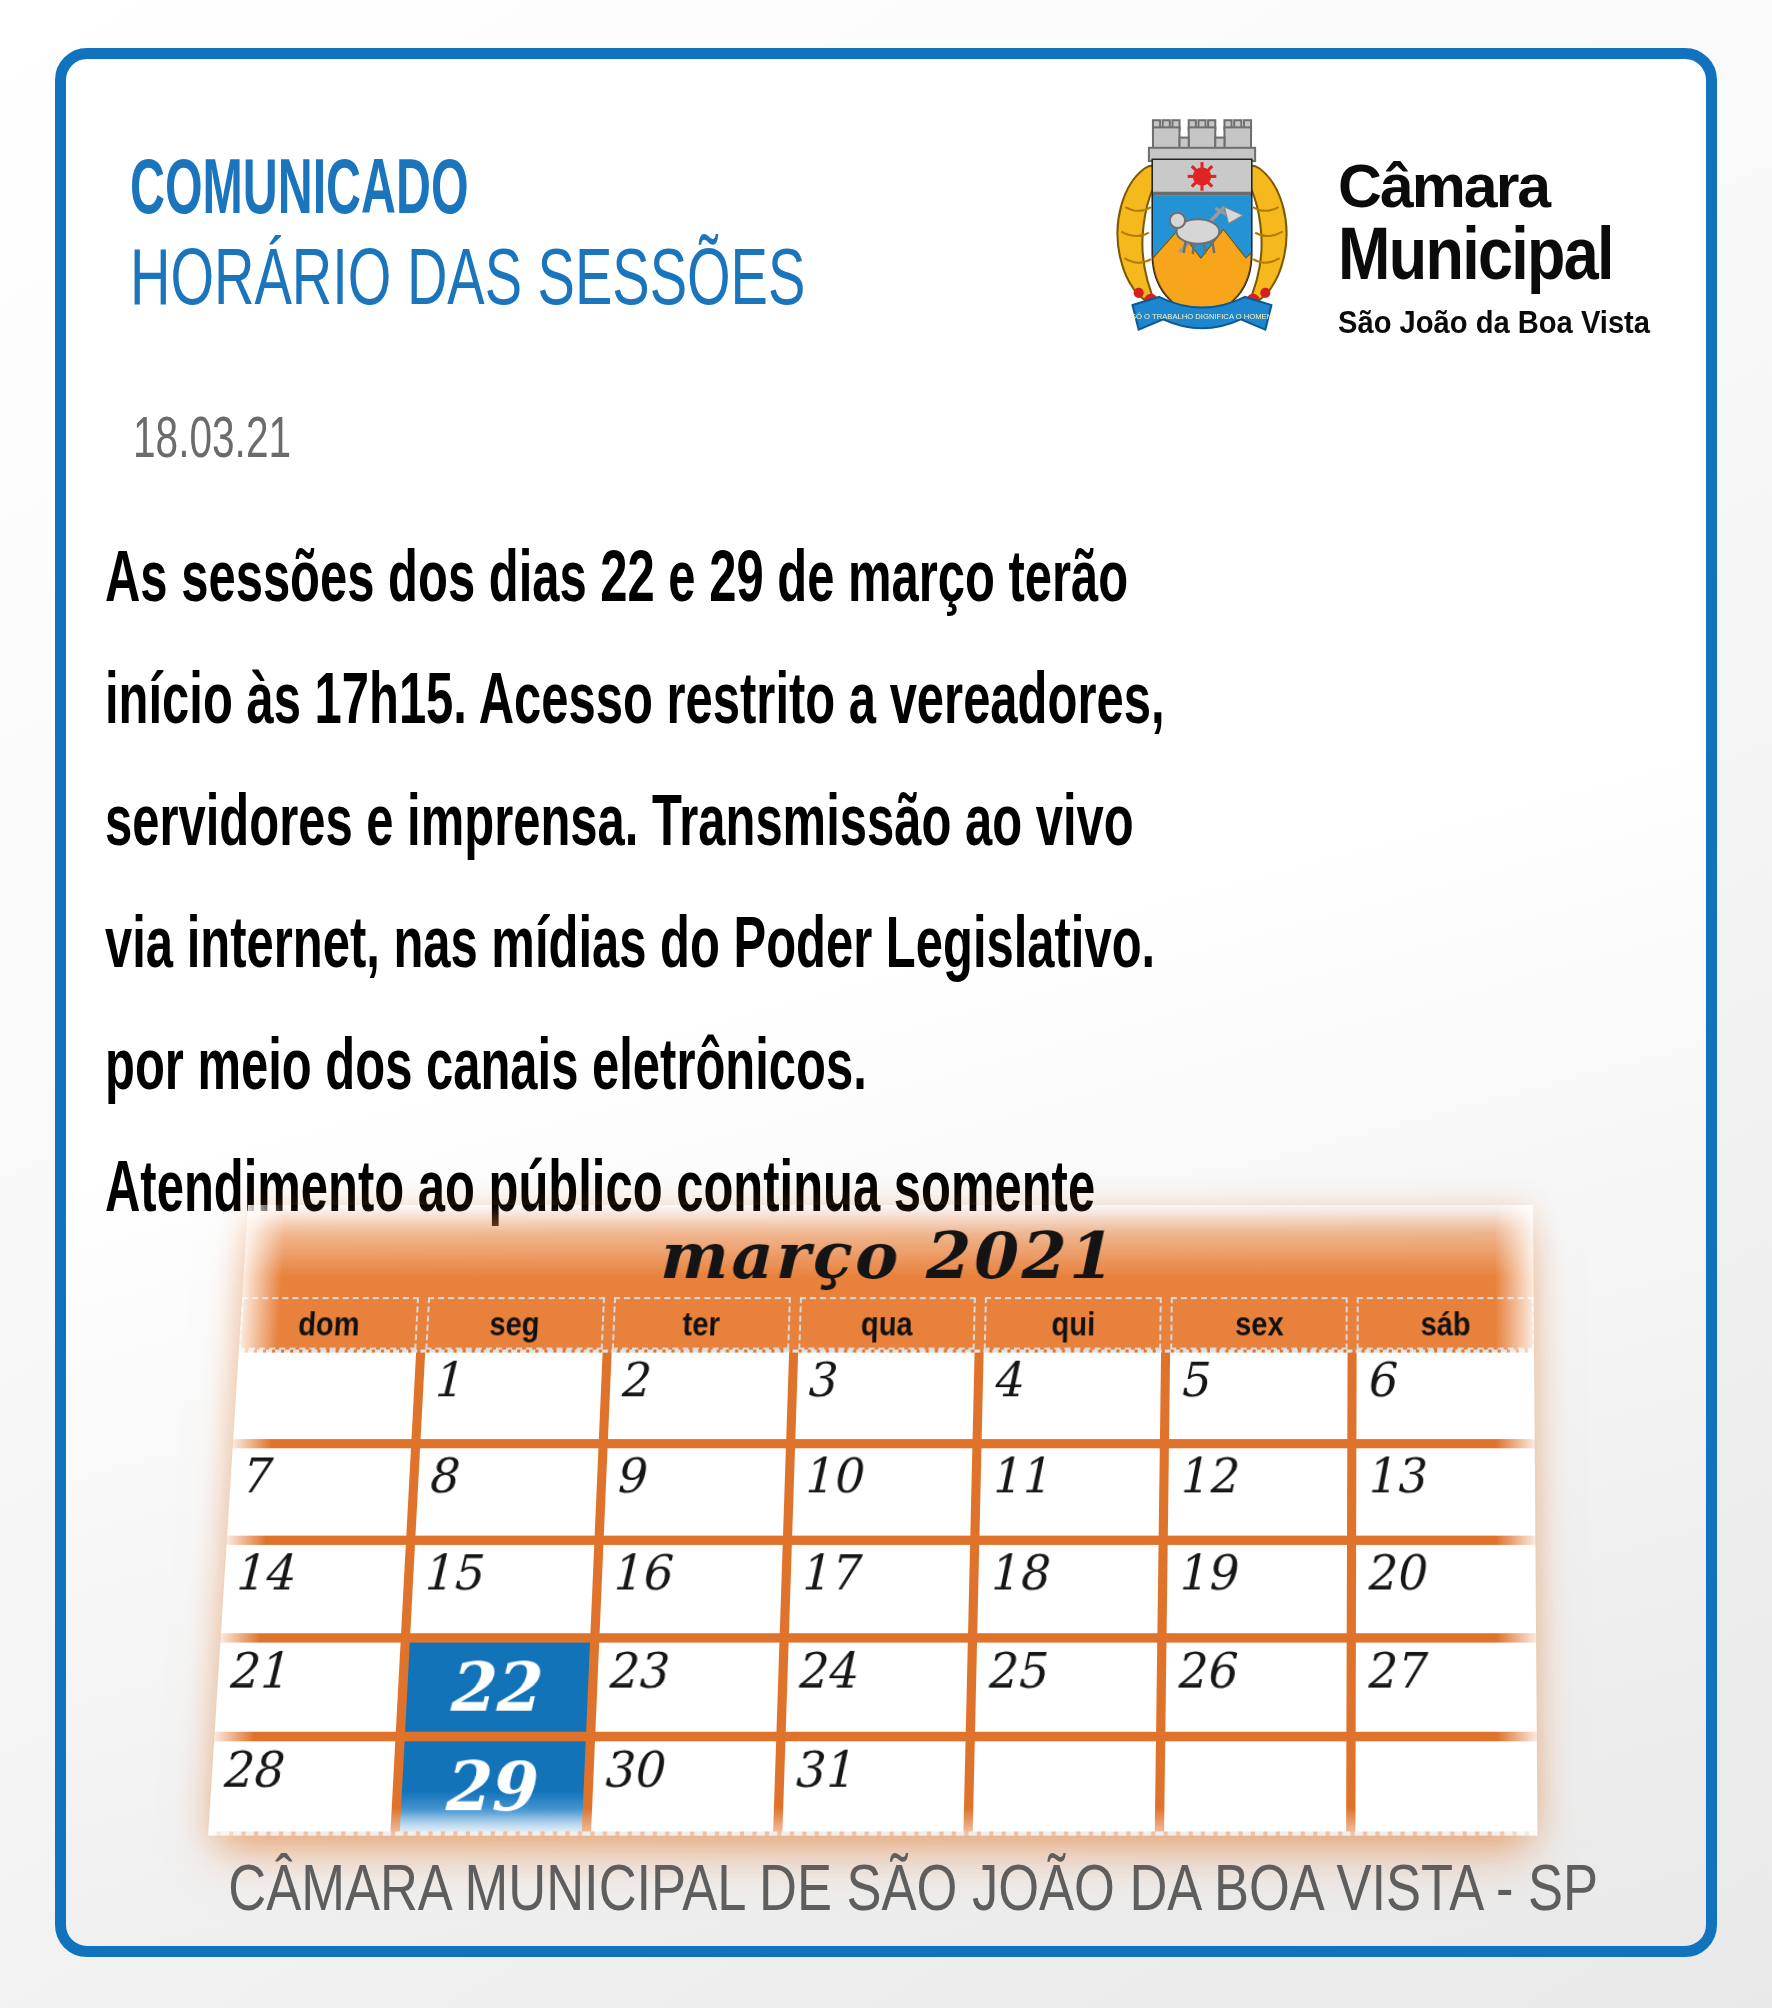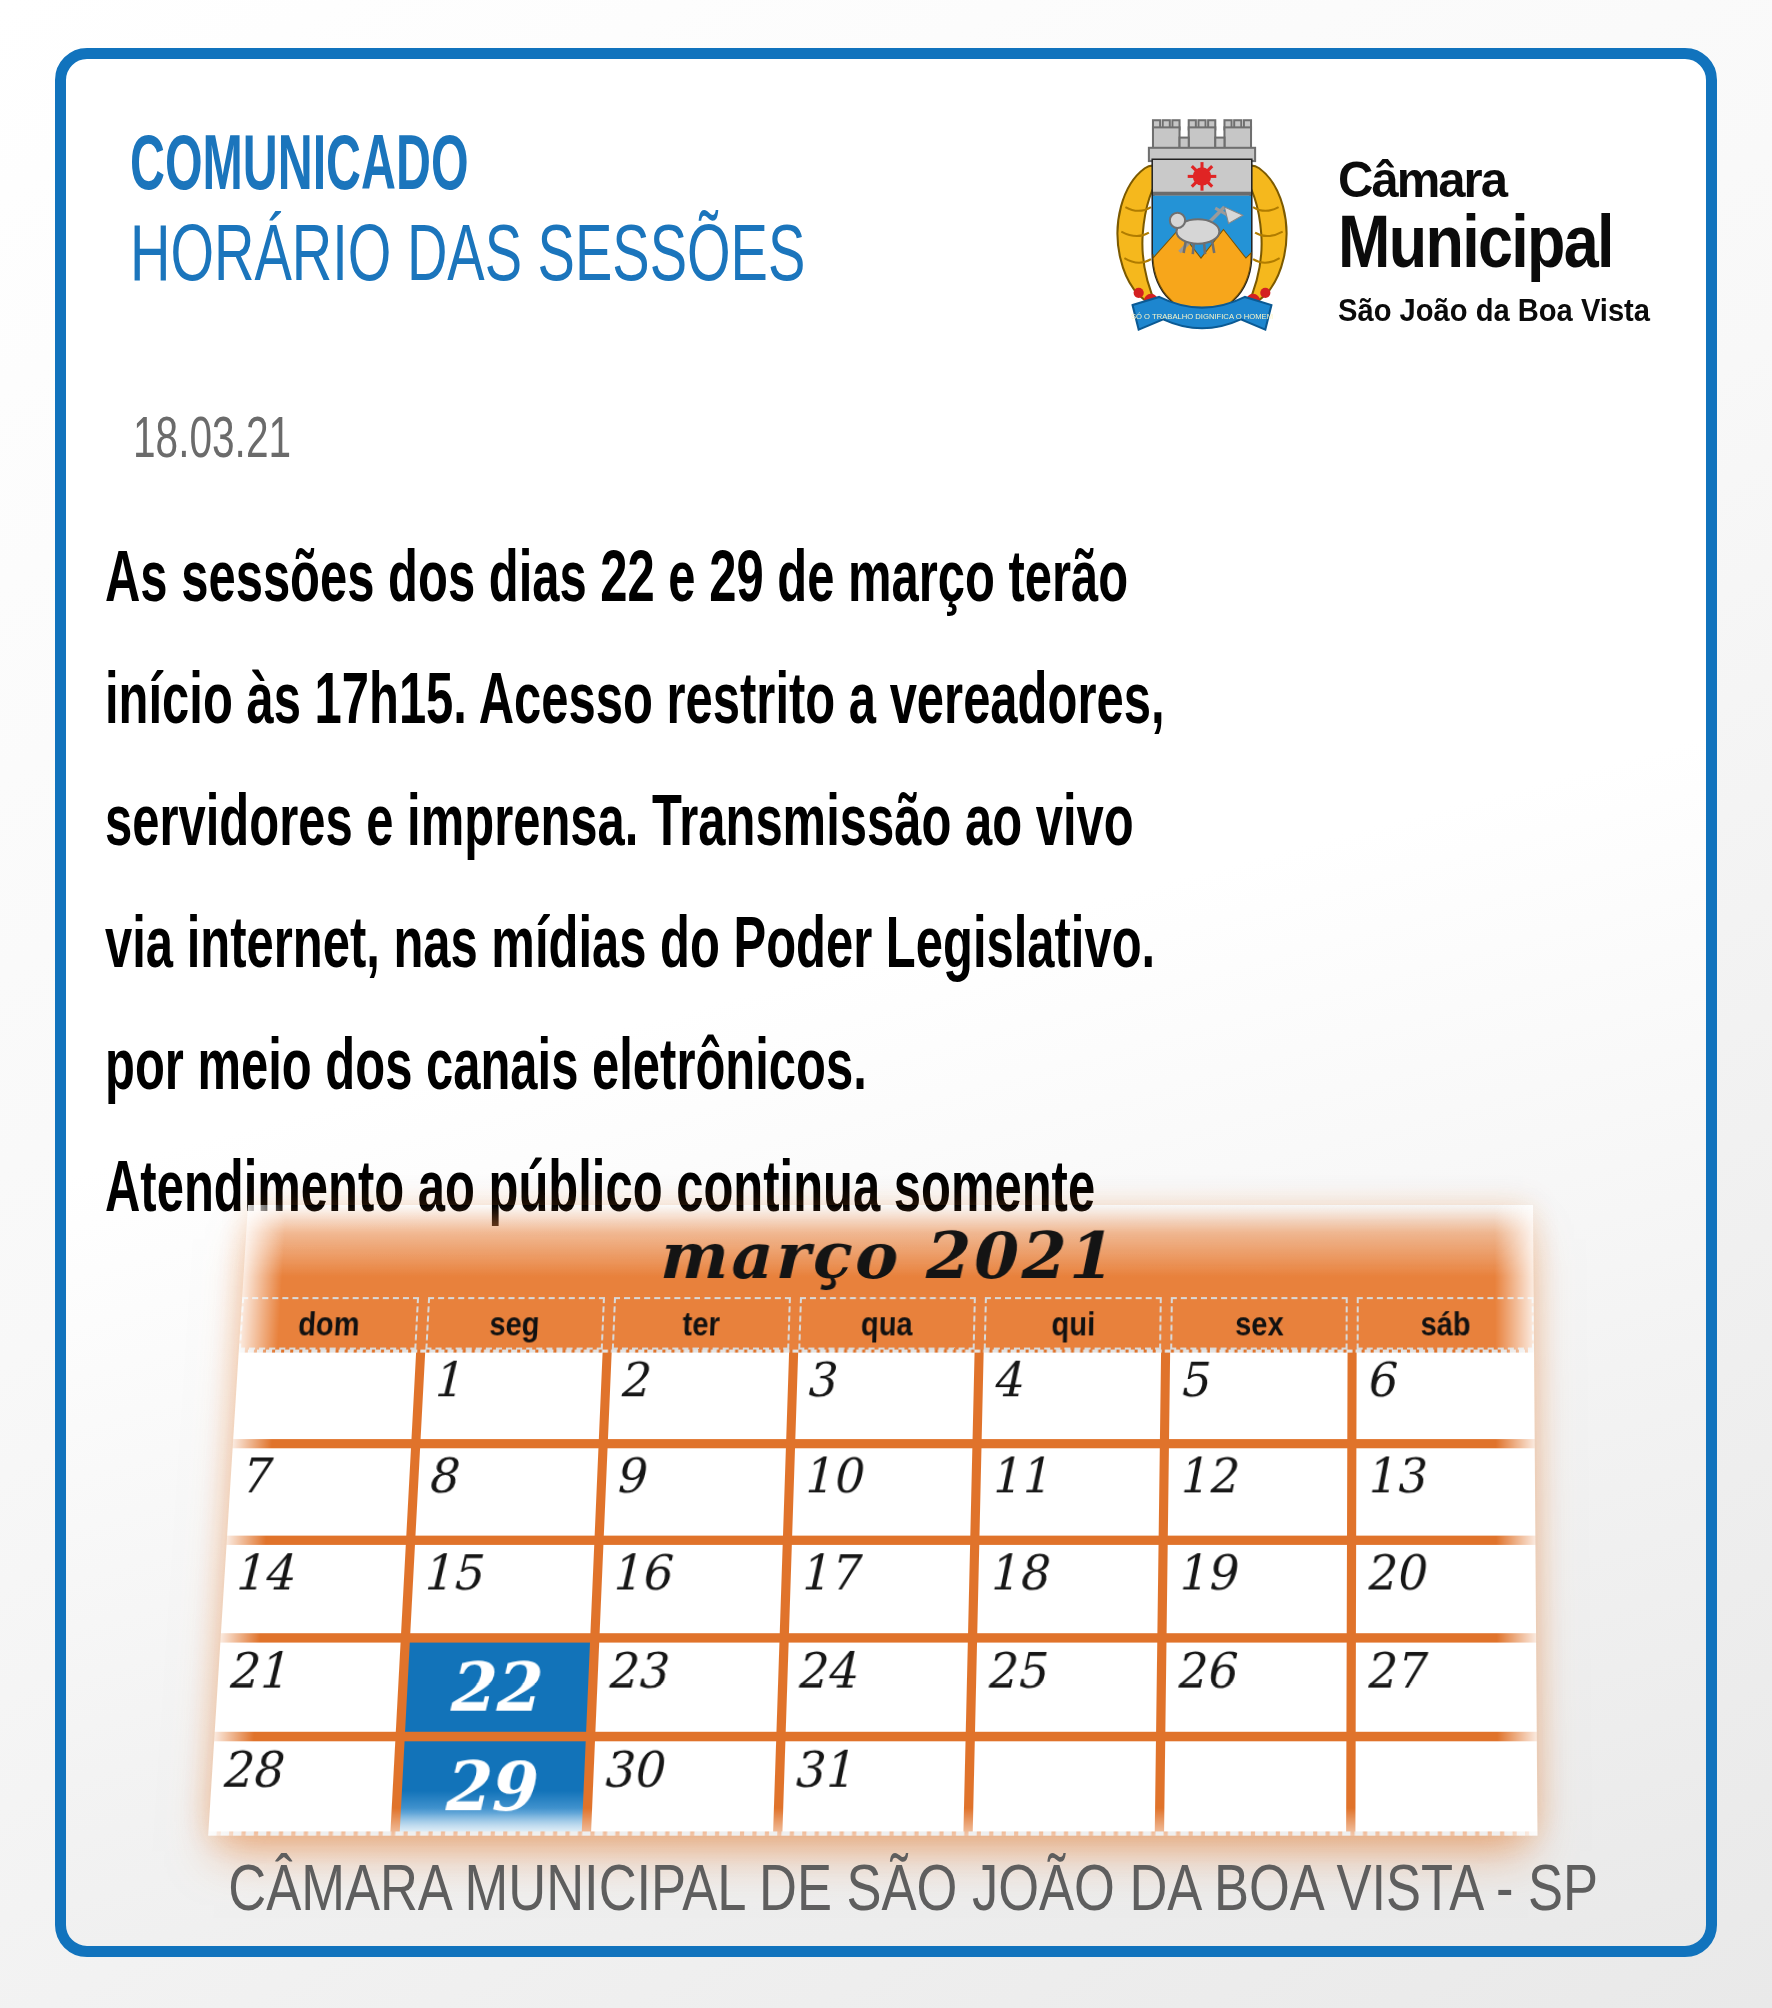--- a/index.html
+++ b/index.html
@@ -13,30 +13,30 @@
   .card{
     position:absolute;left:55px;top:48px;width:1662px;height:1909px;
     box-sizing:border-box;
     border:11px solid var(--border-blue,#1173bd);
     border-radius:32px;
     background:linear-gradient(165deg,#ffffff 0%,#ffffff 48%,#f3f3f3 74%,#e9e9e9 100%);
   }
   .cond{display:inline-block;white-space:nowrap;transform:scaleX(var(--sx,0.7));transform-origin:0 50%;}
   .cond-c{display:inline-block;white-space:nowrap;transform:scaleX(var(--sx,0.82));transform-origin:50% 50%;}
 
-  .titles{position:absolute;left:64px;top:60px;color:var(--accent-blue,#1b75bc);}
+  .titles{position:absolute;left:64px;top:84px;color:var(--accent-blue,#1b75bc);}
   .title-1{font-size:78px;font-weight:bold;line-height:86px;}
   .title-1 .cond{--sx:0.62;}
   .title-2{font-size:80px;font-weight:normal;line-height:88px;margin-top:4px;}
   .title-2 .cond{--sx:0.70;}
 
   .logo{position:absolute;left:1010px;top:50px;display:flex;align-items:flex-start;}
   .logo svg{width:252px;height:240px;}
   .logo-text{margin-left:10px;margin-top:46px;color:#0b0b0b;line-height:1;}
-  .logo-line1{font-size:50px;font-weight:bold;letter-spacing:-2px;}
+  .logo-line1{font-size:62px;font-weight:bold;letter-spacing:-2px;}
   .logo-line1 .cond{--sx:0.98;}
   .logo-line2{font-size:74px;font-weight:bold;letter-spacing:-2px;margin-top:0;}
   .logo-line2 .cond{--sx:0.85;}
   .logo-line3{font-size:31px;font-weight:bold;margin-top:16px;}
   .logo-line3 .cond{--sx:0.94;}
 
   .date{position:absolute;left:67px;top:344px;font-size:58px;color:var(--text-gray,#6b6b6b);}
   .date .cond{--sx:0.70;}
 
   .body-text{position:absolute;left:39px;top:456px;color:#000;}

